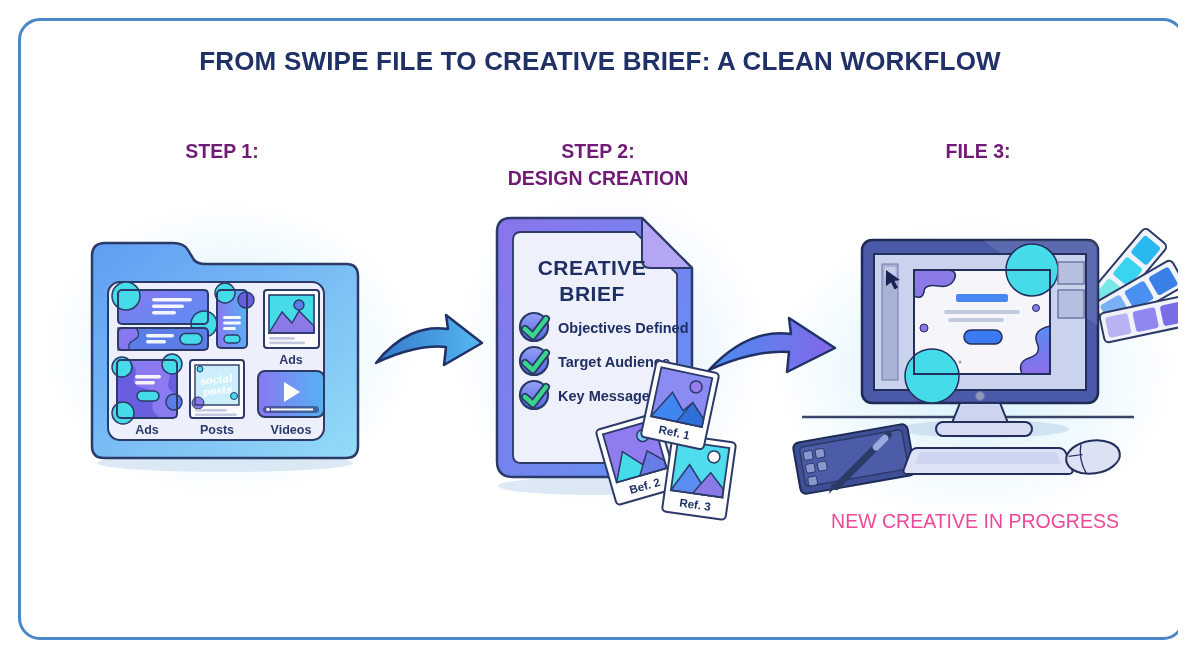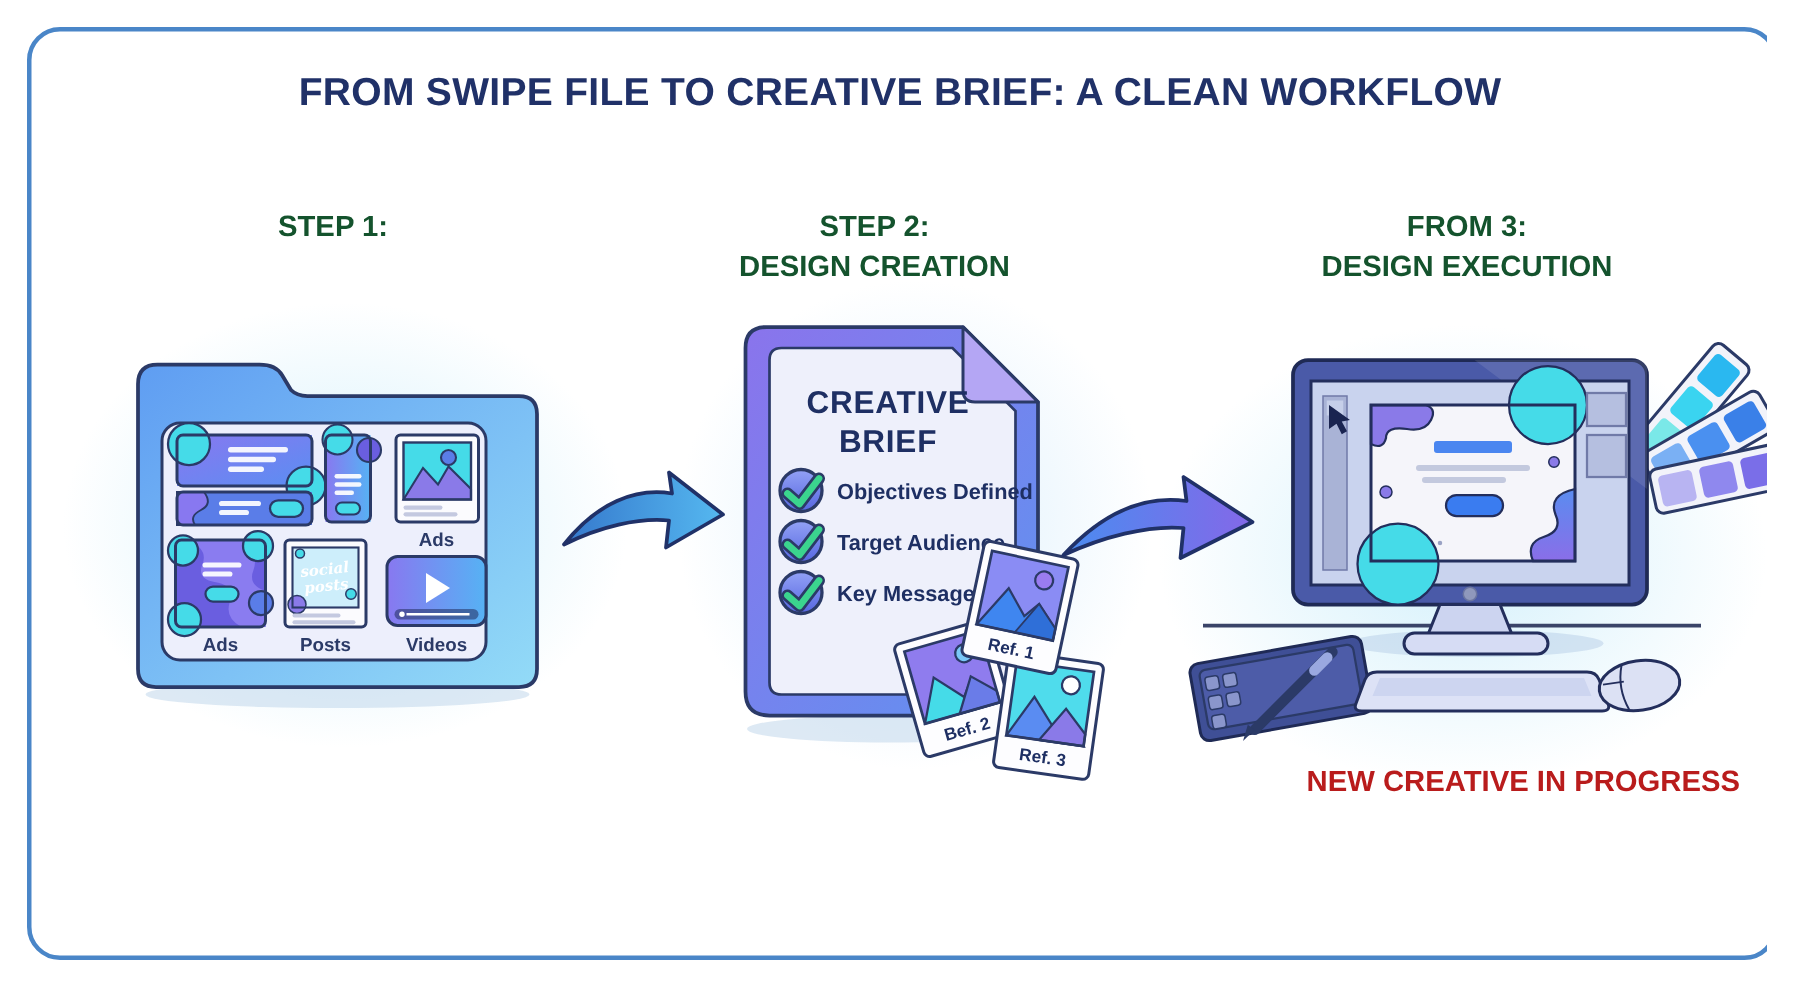--- a/index.html
+++ b/index.html
@@ -6,26 +6,26 @@
   #canvas{position:relative;width:1178px;height:655px;background:#ffffff;overflow:hidden;
           font-family:"Liberation Sans",sans-serif;}
   .frame{position:absolute;left:18px;top:18px;width:1161px;height:616px;border:3px solid #4a86c8;
          border-radius:22px;background:#ffffff;}
   .glow{position:absolute;border-radius:50%;pointer-events:none;}
   .g1{left:40px;top:200px;width:380px;height:300px;background:radial-gradient(ellipse at center,rgba(176,228,248,.55),rgba(176,228,248,0) 70%);}
   .g2{left:450px;top:185px;width:320px;height:330px;background:radial-gradient(ellipse at center,rgba(186,224,250,.5),rgba(186,224,250,0) 70%);}
   .g3{left:770px;top:215px;width:410px;height:310px;background:radial-gradient(ellipse at center,rgba(176,228,248,.55),rgba(176,228,248,0) 70%);}
   .title{position:absolute;left:0;top:46px;width:1200px;text-align:center;font-size:26px;font-weight:bold;
          color:#203168;letter-spacing:.2px;}
-  .step-heading{position:absolute;text-align:center;color:#14532d;font-weight:bold;font-size:19.5px;line-height:27px;}
+  .step-heading{position:absolute;text-align:center;color:#701a75;font-weight:bold;font-size:19.5px;line-height:27px;}
   #h1{left:62px;top:138px;width:320px;}
-  #h2{left:433px;top:138px;width:300px;}
+  #h2{left:448px;top:138px;width:300px;}
   #h3{left:818px;top:138px;width:320px;}
-  .caption{position:absolute;left:790px;top:510px;width:370px;text-align:right;
-           font-size:19.5px;font-weight:bold;color:#b91c1c;}
+  .caption{position:absolute;left:790px;top:510px;width:370px;text-align:center;
+           font-size:19.5px;font-weight:normal;color:#ec4899;}
   svg{position:absolute;overflow:visible;}
   #folder-svg{left:75px;top:230px;}
   #arrow1-svg{left:372px;top:305px;}
   #doc-svg{left:478px;top:193px;}
   #arrow2-svg{left:705px;top:308px;}
   #computer-svg{left:778px;top:226px;}
   text{font-family:"Liberation Sans",sans-serif;}
   .lab{font-weight:bold;font-size:12.5px;fill:#2b3a67;}
   .doc-title{font-weight:bold;font-size:21px;fill:#1e2f63;letter-spacing:.5px;}
   .chk{font-weight:bold;font-size:14.5px;fill:#1e2f63;}
@@ -44,22 +44,21 @@
   <div class="title">FROM SWIPE FILE TO CREATIVE BRIEF: A CLEAN WORKFLOW</div>
 
   <div id="h1" class="step-heading">
     <div>STEP 1:</div>
   </div>
   <div id="h2" class="step-heading">
     <div>STEP 2:</div>
     <div>DESIGN CREATION</div>
   </div>
   <div id="h3" class="step-heading">
-    <div>FROM 3:</div>
-    <div>DESIGN EXECUTION</div>
+    <div>FILE 3:</div>
   </div>
 
   <svg id="folder-svg" width="300" height="245" viewBox="0 0 300 245">
     <defs>
       <linearGradient id="foldg" x1="0" y1="0" x2="1" y2="1">
         <stop offset="0" stop-color="#5f9df2"></stop>
           <stop offset="1" stop-color="#93dbf7"></stop>
       </linearGradient>
       <linearGradient id="adg" x1="0" y1="0" x2="1" y2="1">
         <stop offset="0" stop-color="#8878f0"></stop>

